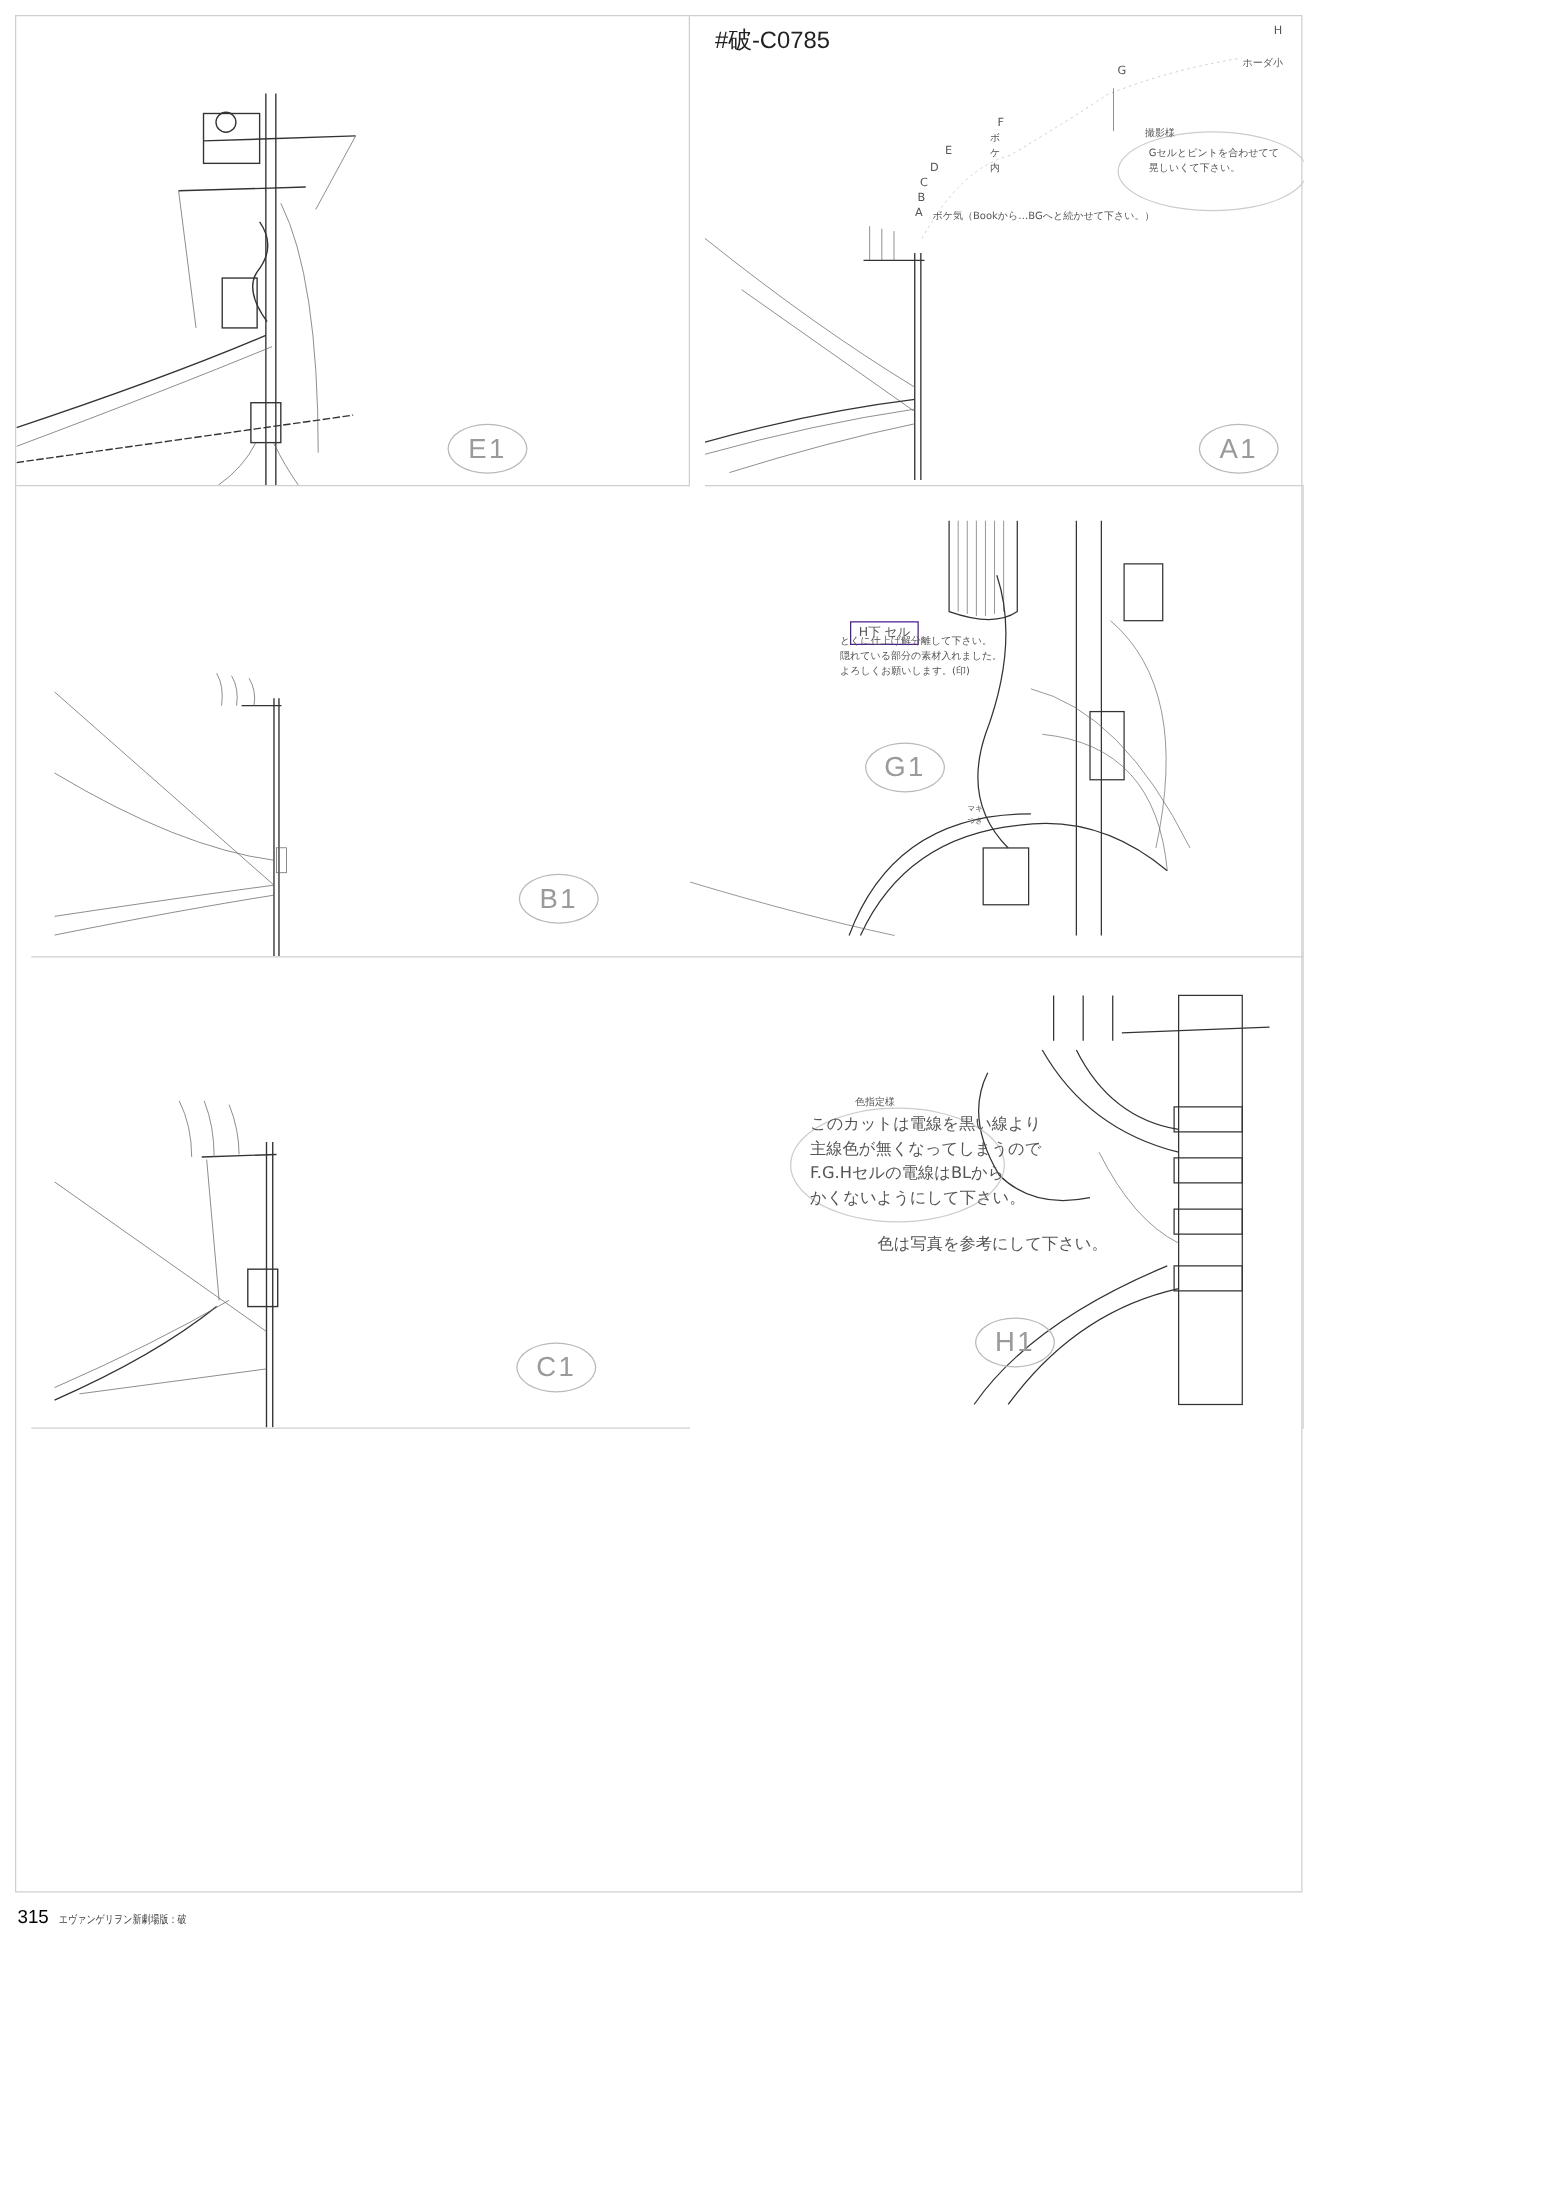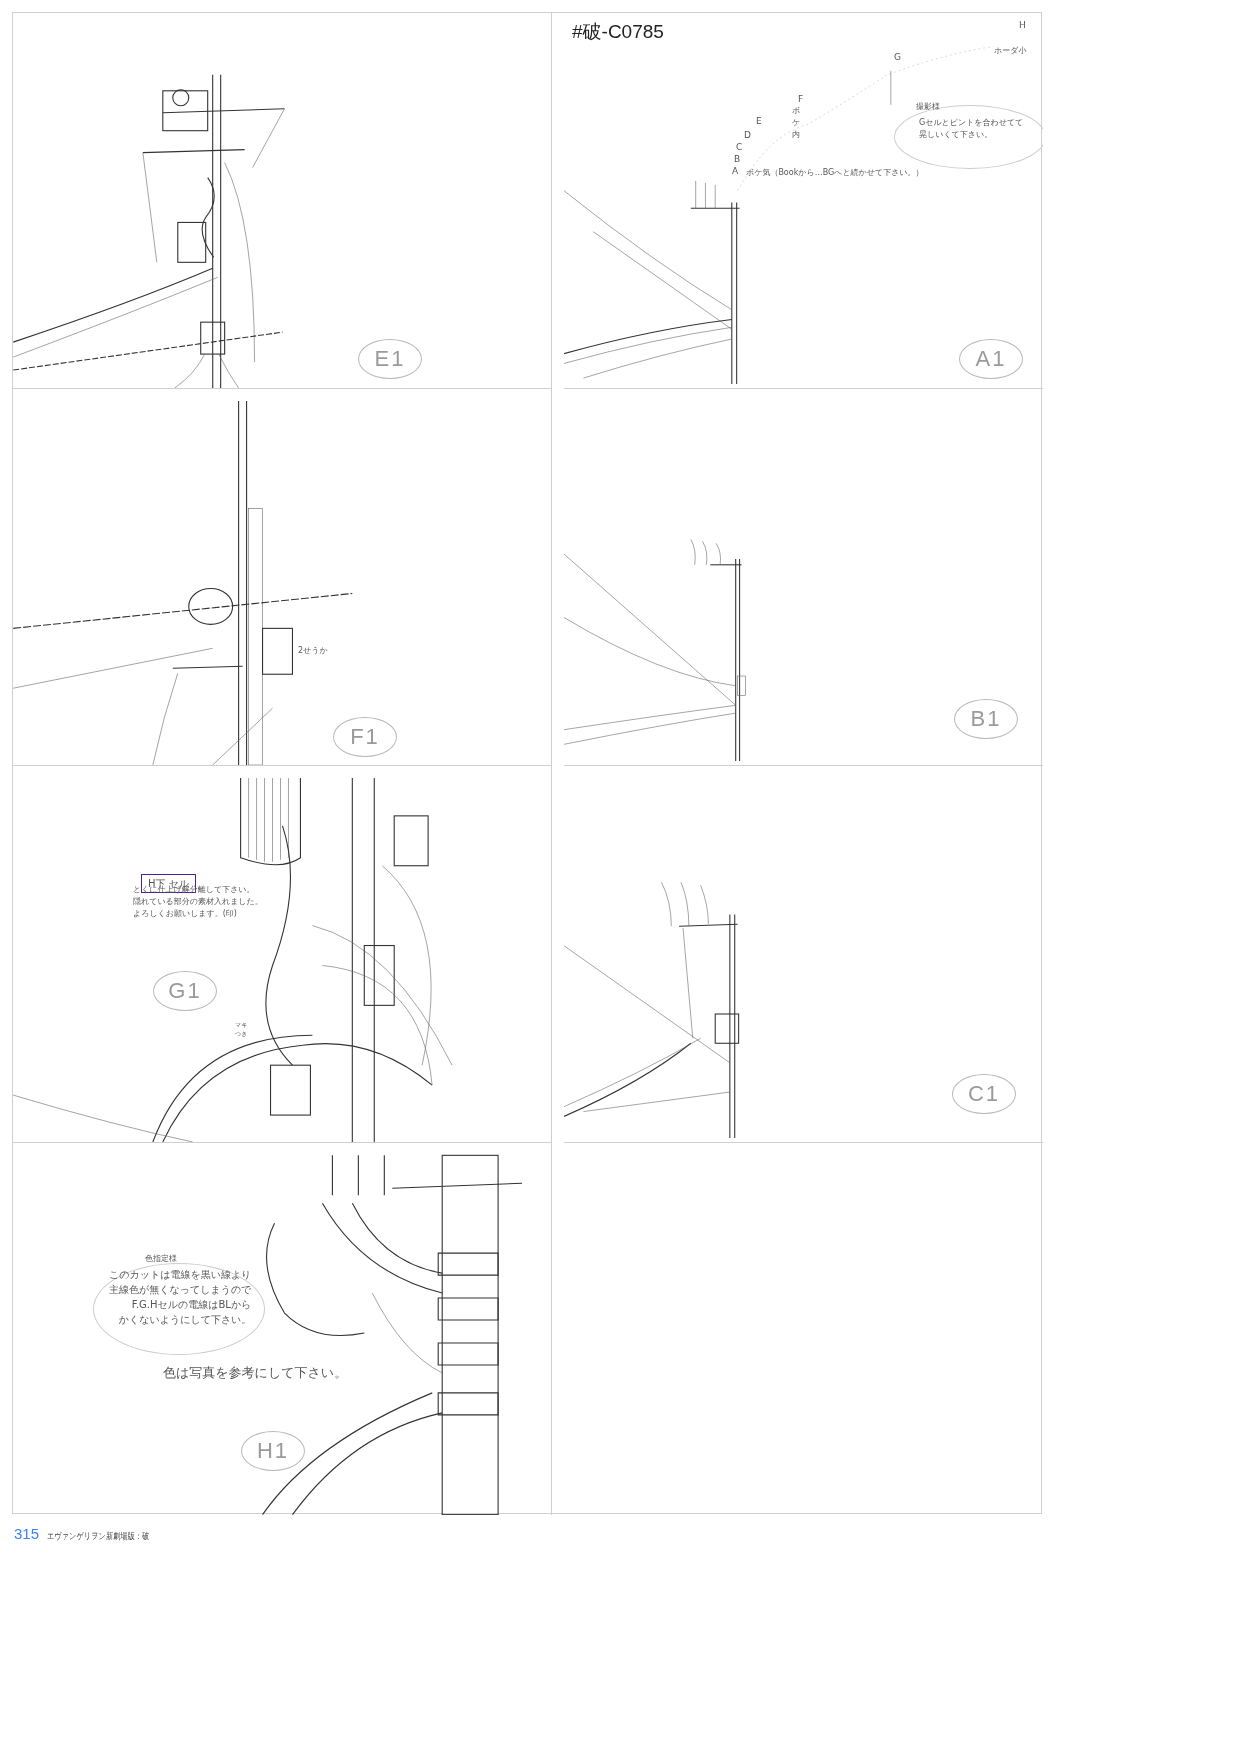--- a/index.html
+++ b/index.html
@@ -18,21 +18,21 @@
            border-radius: 50%; display: flex; align-items: center; justify-content: center;
            font-family: "Liberation Sans", sans-serif; font-size: 22px; color: #9a9a9a;
            letter-spacing: 2px; }
   .cut-no { position: absolute; left: 8px; top: 6px; font-family: "Liberation Sans", sans-serif;
             font-size: 19px; color: #222; }
   .note { position: absolute; font-family: "DejaVu Sans", sans-serif; font-size: 8px; color: #555;
           line-height: 1.5; white-space: pre-line; }
   .note-oval { position: absolute; border: 1px solid #ccc; border-radius: 50%; }
   .boxed { border: 1px solid #4c1d95; padding: 1px 6px; display: inline-block; font-size: 10px; }
   .footer { position: absolute; left: 14px; top: 1525px; display: flex; align-items: baseline; gap: 8px; }
-  .page-no { font-family: "Liberation Sans", sans-serif; font-size: 15px; color: #3b82f6; }
+  .page-no { font-family: "Liberation Sans", sans-serif; font-size: 15px; color: #000000; }
   .book-title { font-family: "DejaVu Sans", sans-serif; font-size: 9px; color: #444; transform: scaleX(0.8); transform-origin: left; }
   .ink { stroke: #333; fill: none; stroke-width: 1.1; }
   .thin { stroke: #666; fill: none; stroke-width: 0.6; }
   .faint { stroke: #bbb; fill: none; stroke-width: 0.6; stroke-dasharray: 2 3; }
 </style>
 </head>
 <body>
 
 <div class="sheet">
   <div class="grid">
@@ -85,36 +85,20 @@
       <div class="note" style="left:455px;top:6px;font-size:9px;">H</div>
       <div class="note" style="left:430px;top:32px;">ホーダ小</div>
       <div class="note" style="left:182px;top:154px;">ボケ気（Bookから…BGへと続かせて下さい。）</div>
       <div class="note-oval" style="left:330px;top:92px;width:150px;height:62px;"></div>
       <div class="note" style="left:352px;top:88px;">撮影様</div>
       <div class="note" style="left:355px;top:104px;">Gセルとピントを合わせてて
 晃しいくて下さい。</div>
       <div class="label" style="left:395px;top:326px;">A1</div>
     </div>
 
-    <div class="panel">
-      <svg class="art" viewBox="0 0 539 377">
-        <line class="ink" x1="226" y1="12" x2="226" y2="377"></line>
-        <line class="ink" x1="234" y1="12" x2="234" y2="377"></line>
-        <rect class="thin" x="236" y="120" width="14" height="257"></rect>
-        <path class="ink" d="M0 240 L340 205" stroke-dasharray="8 2"></path>
-        <ellipse class="ink" cx="198" cy="218" rx="22" ry="18"></ellipse>
-        <rect class="ink" x="250" y="240" width="30" height="46"></rect>
-        <line class="ink" x1="160" y1="280" x2="230" y2="278"></line>
-        <path class="thin" d="M0 300 L200 260"></path>
-        <path class="thin" d="M165 285 Q150 330 140 377"></path>
-        <path class="thin" d="M200 377 L260 320"></path>
-      </svg>
-      <div class="note" style="left:285px;top:256px;">2せうか</div>
-      <div class="label" style="left:320px;top:328px;">F1</div>
-    </div>
 
     <div class="panel right">
       <svg class="art" viewBox="0 0 491 377">
         <line class="ink" x1="176" y1="170" x2="176" y2="377"></line>
         <line class="ink" x1="180" y1="170" x2="180" y2="377"></line>
         <line class="ink" x1="150" y1="176" x2="182" y2="176"></line>
         <path class="thin" d="M130 150 q6 10 4 26 M142 152 q6 10 4 24 M156 154 q6 10 4 22"></path>
         <rect class="thin" x="178" y="290" width="8" height="20"></rect>
         <path class="thin" d="M0 165 L176 320"></path>
         <path class="thin" d="M0 230 Q100 290 176 300"></path>
@@ -173,21 +157,21 @@
         <path class="ink" d="M320 12 v40 M346 12 v40 M372 12 v40"></path>
         <path class="ink" d="M426 110 h60 v22 h-60z M426 155 h60 v22 h-60z M426 200 h60 v22 h-60z M426 250 h60 v22 h-60z"></path>
         <path class="ink" d="M262 80 q-20 40 10 90 q30 30 80 20"></path>
         <path class="ink" d="M310 60 q40 70 120 90 M340 60 q30 60 90 70"></path>
         <path class="ink" d="M250 372 Q300 300 420 250"></path>
         <path class="ink" d="M280 372 Q340 290 430 270"></path>
         <path class="thin" d="M360 150 q30 60 70 80"></path>
       </svg>
       <div class="note-oval" style="left:80px;top:120px;width:170px;height:90px;"></div>
       <div class="note" style="left:116px;top:110px;margin-left:16px;">色指定様</div>
-      <div class="note" style="left:96px;top:124px;font-size:10px;text-align:right;">このカットは電線を黒い線より
+      <div class="note" style="left:96px;top:124px;font-size:13px;">このカットは電線を黒い線より
 主線色が無くなってしまうので
 F.G.Hセルの電線はBLから
 かくないようにして下さい。</div>
       <div class="note" style="left:150px;top:220px;font-size:13px;">色は写真を参考にして下さい。</div>
       <div class="label" style="left:228px;top:288px;">H1</div>
     </div>
 
 
   </div>
 </div>

